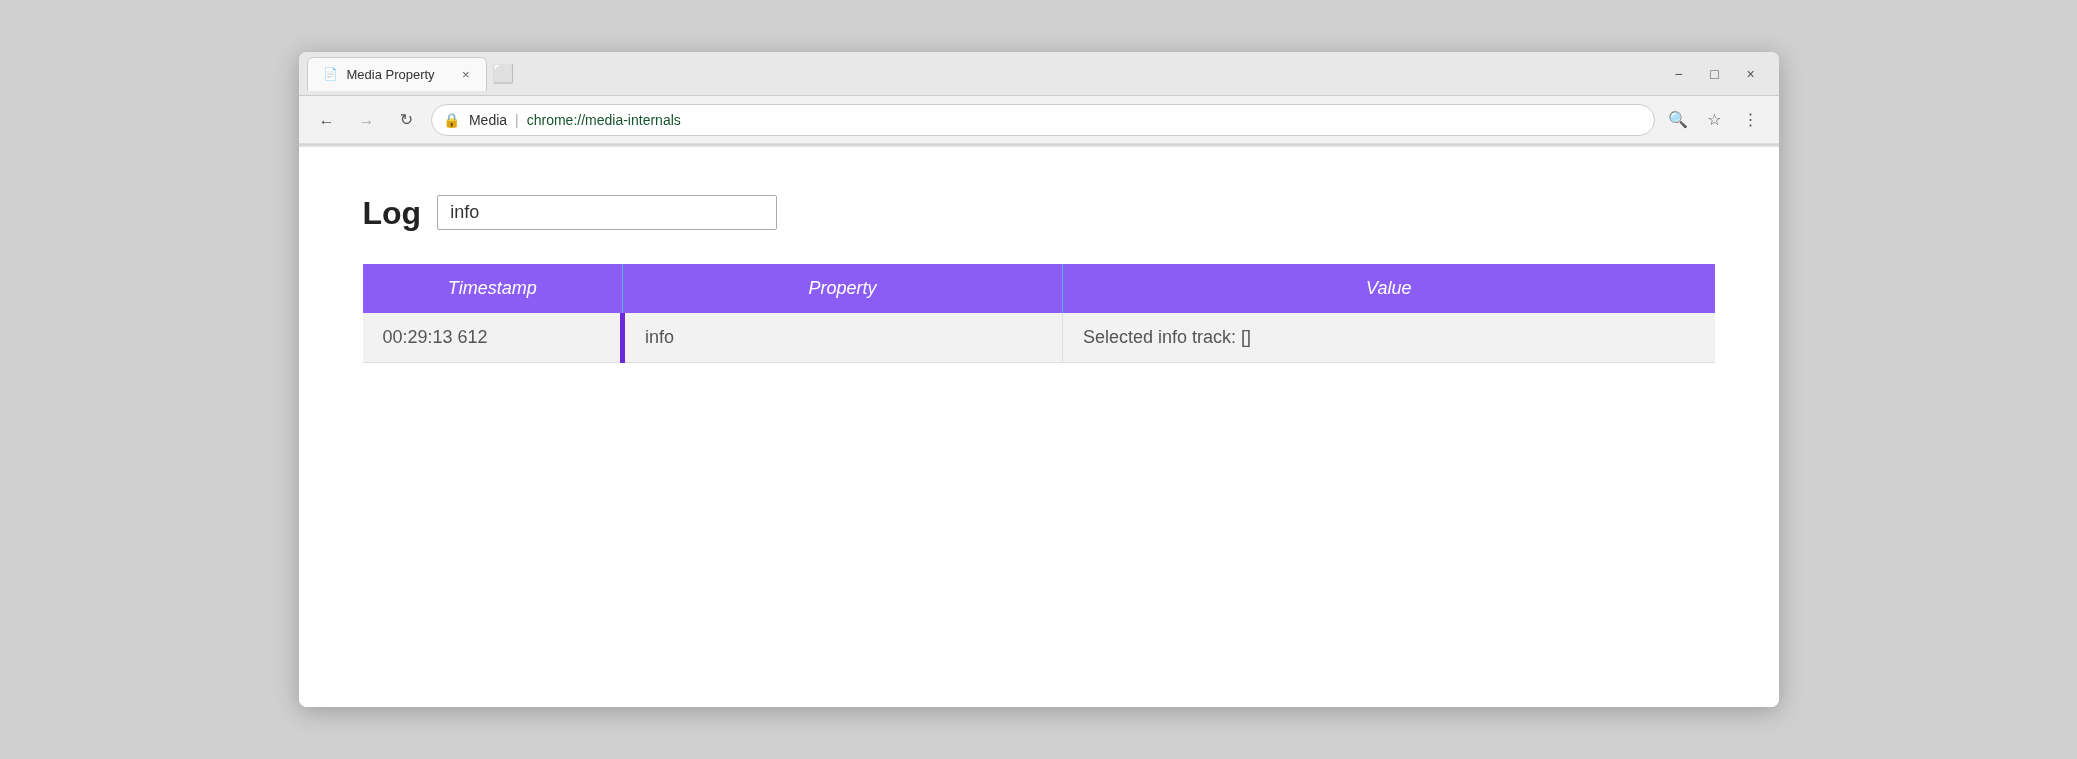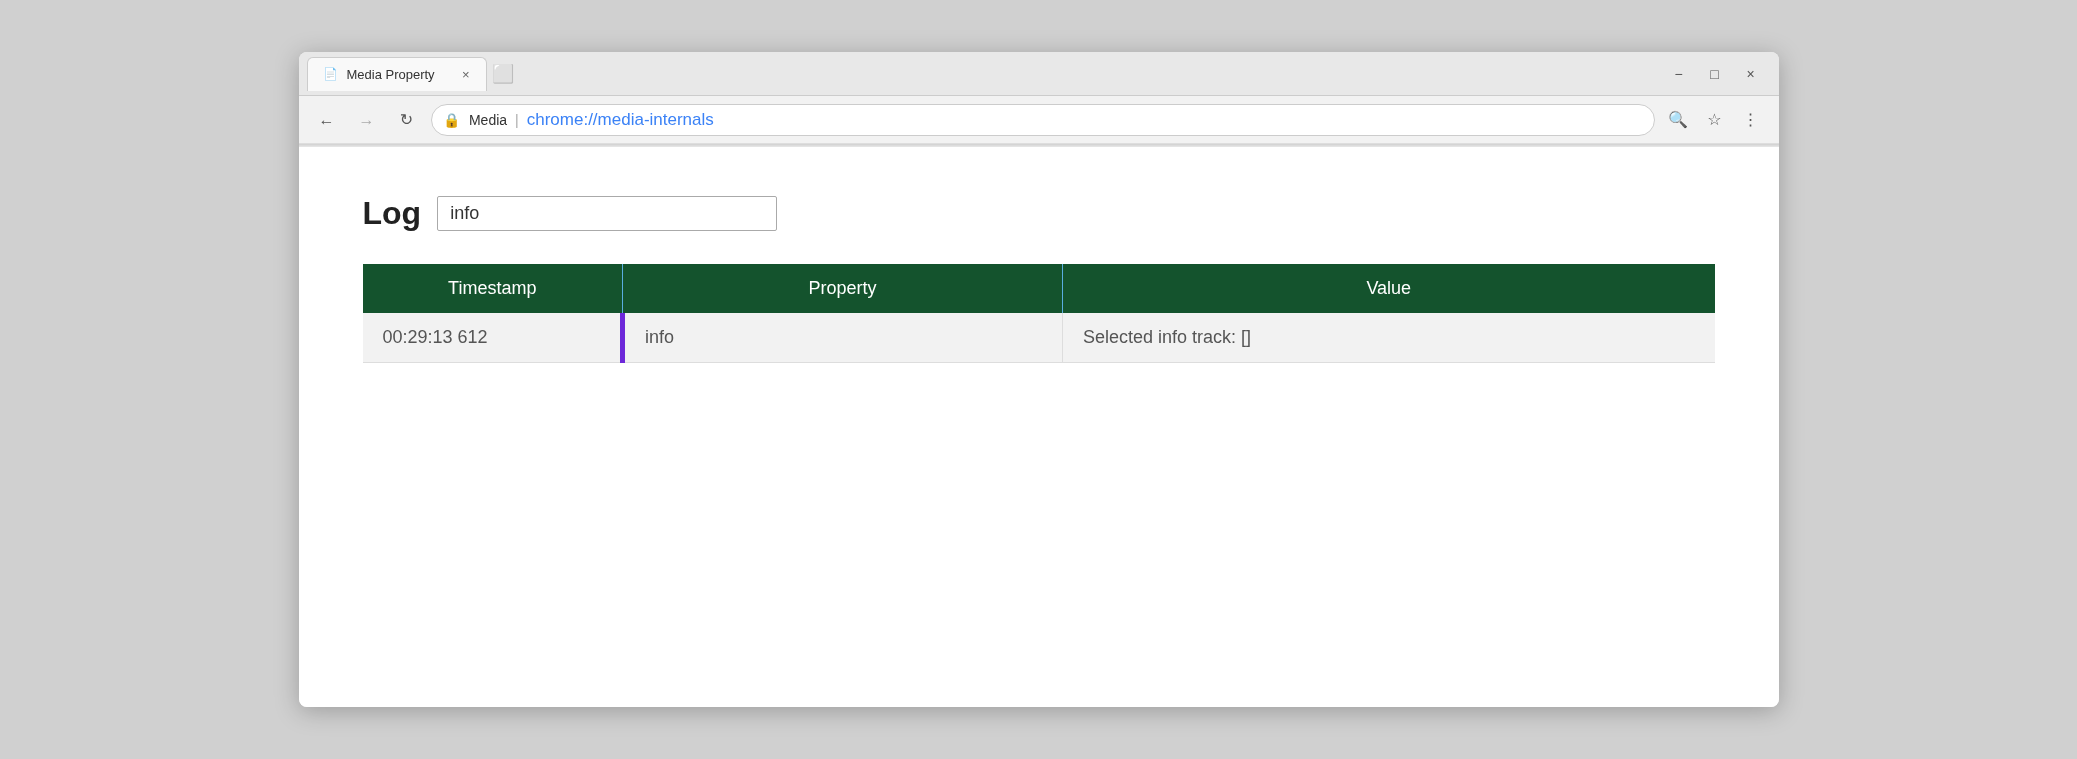--- a/index.html
+++ b/index.html
@@ -143,22 +143,22 @@
       color: #aaa;
       font-size: 14px;
     }
 
     .address-brand {
       color: #333;
       font-size: 14px;
     }
 
     .address-url {
-      color: #3b82f6;
-      font-size: 17px;
+      color: #14532d;
+      font-size: 14px;
     }
 
     .toolbar-actions {
       display: flex;
       align-items: center;
       gap: 4px;
     }
 
     
     .separator-line {
@@ -169,21 +169,21 @@
     
     .page-content {
       background: #fff;
       padding: 48px 64px;
       min-height: 560px;
     }
 
     
     .log-section {
       display: flex;
-      align-items: center;
+      align-items: flex-start;
       gap: 16px;
       margin-bottom: 32px;
     }
 
     .log-label {
       font-size: 32px;
       font-weight: 700;
       color: #222;
     }
 
@@ -198,21 +198,22 @@
     }
 
     
     .log-table {
       width: 100%;
       border-collapse: collapse;
       font-size: 18px;
     }
 
     .log-table thead tr {
-      background: #14532d;
+      background: #8b5cf6;
+      font-style: italic;
     }
 
     .log-table thead th {
       color: #fff;
       font-weight: 400;
       padding: 14px 20px;
       text-align: center;
     }
 
     .log-table thead th:first-child {

